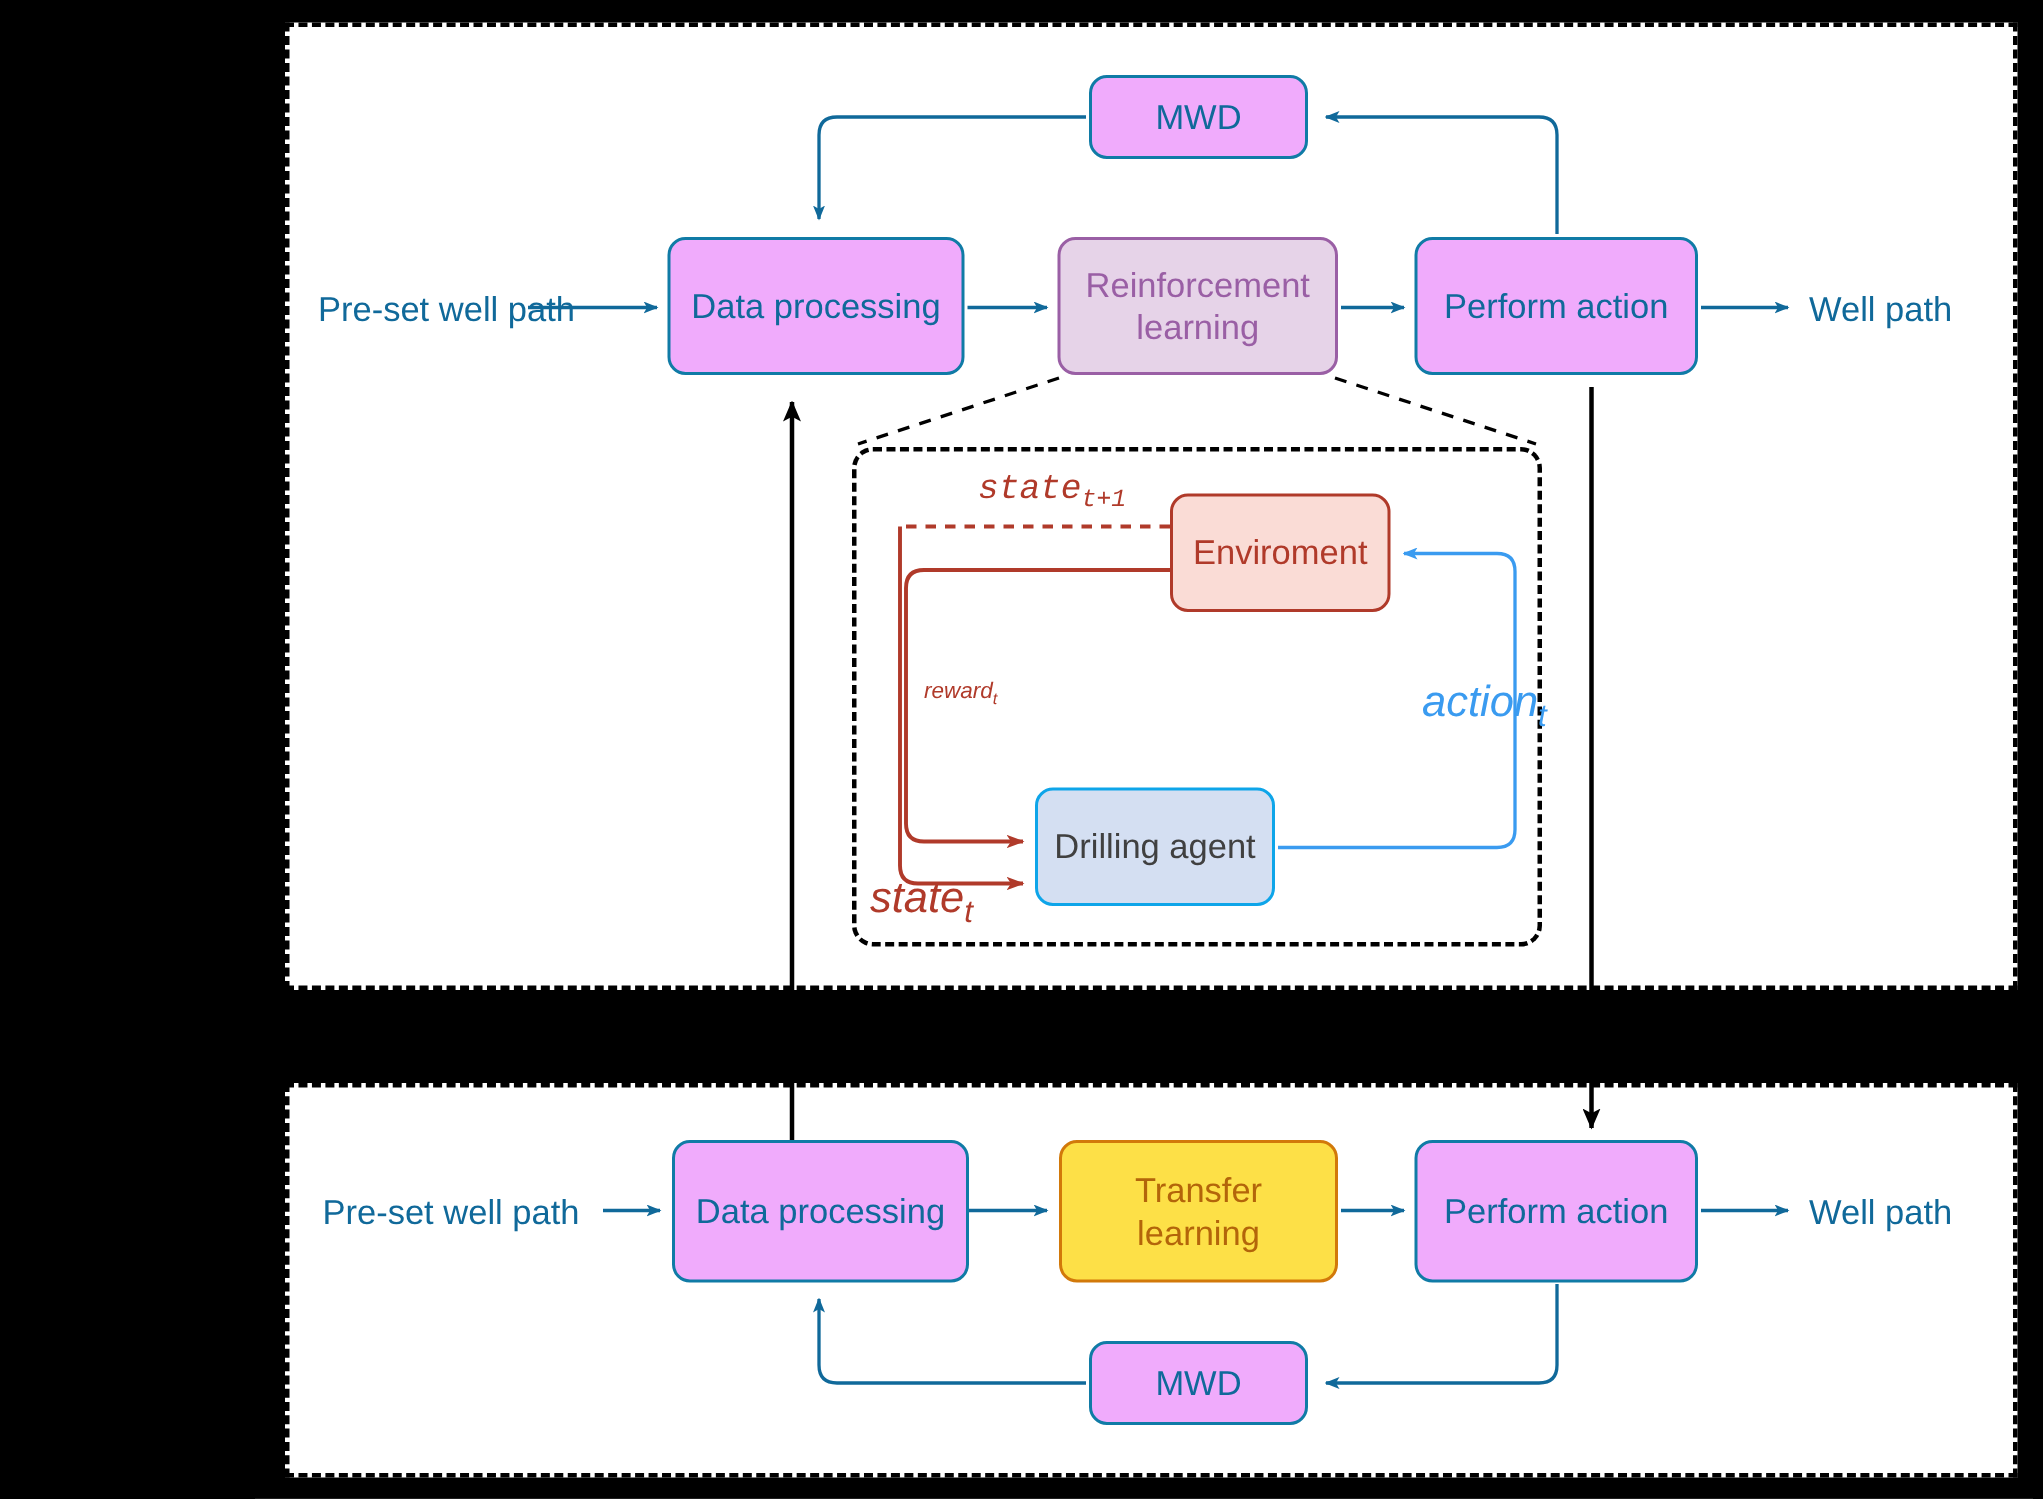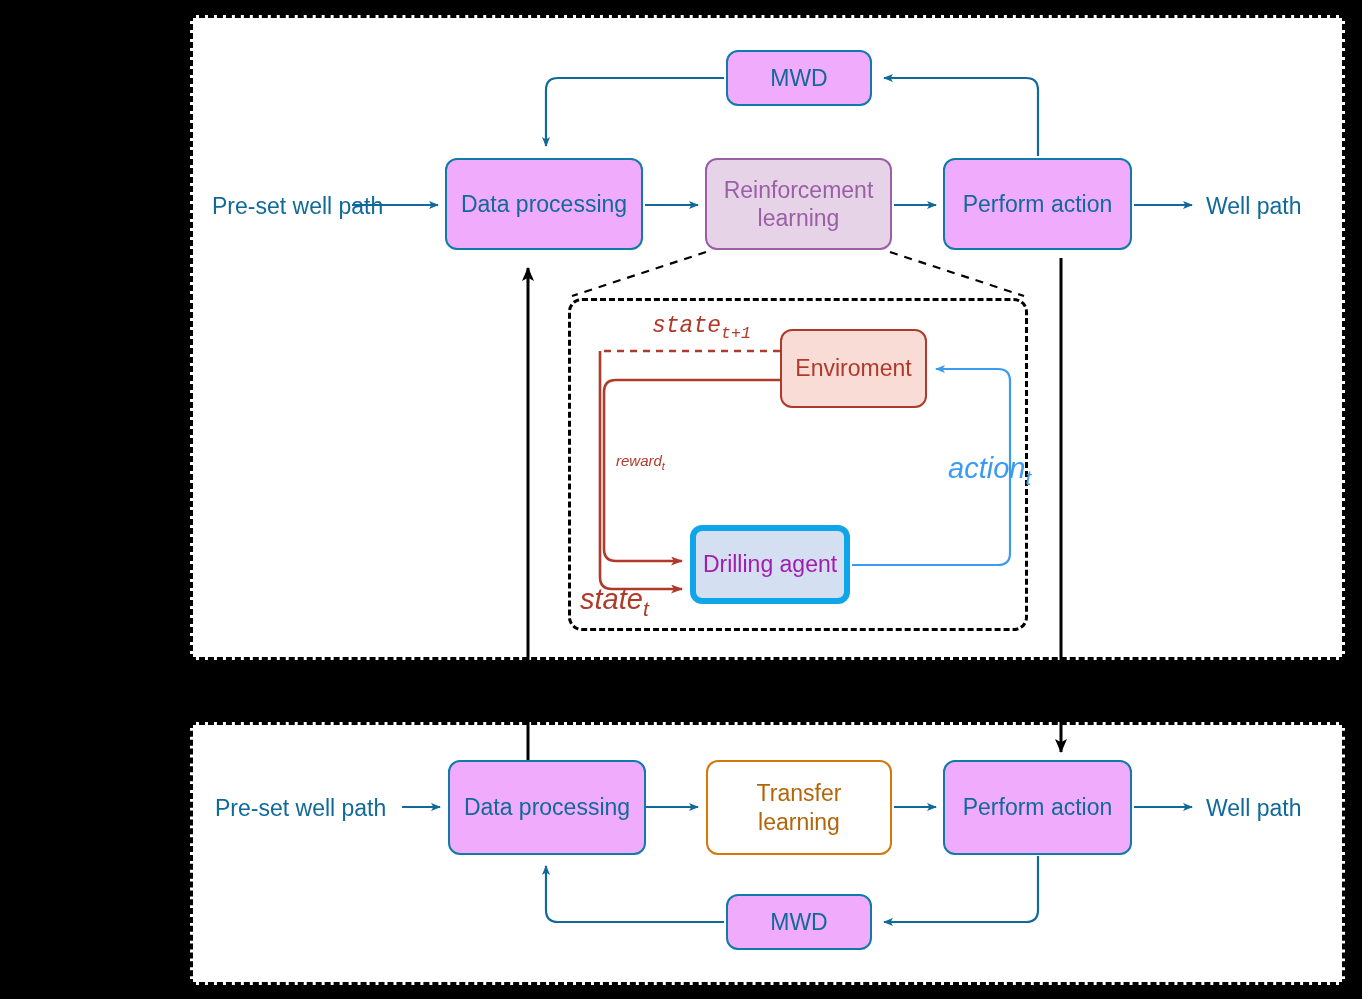--- a/index.html
+++ b/index.html
@@ -15,23 +15,23 @@
   svg.layer{position:absolute;left:0;top:0;width:1362px;height:999px;
             overflow:visible;pointer-events:none;}
 
   .node{position:absolute;box-sizing:border-box;display:flex;
         align-items:center;justify-content:center;text-align:center;
         border-radius:12px;line-height:1.22;}
   .node span{display:block;}
 
   .n-blue{background:#f0abfc;border:2px solid #107ba6;color:#10699a;}
   .n-purple{background:#e6d3e8;border:2px solid #9a5fa5;color:#9a5fa5;}
-  .n-orange{background:#ffffff;border:2px solid #d2790a;color:#b3650a;}
+  .n-orange{background:#fde047;border:2px solid #d2790a;color:#b3650a;}
   .n-red{background:#fadcd6;border:2px solid #b03a2a;color:#b03a2a;}
-  .n-agent{background:#d4dff2;border:6px solid #0ea5e9;color:#a21caf;}
+  .n-agent{background:#d4dff2;border:2px solid #0ea5e9;color:#404040;}
 
   .freetext{position:absolute;color:#10699a;white-space:nowrap;}
   .lbl{position:absolute;white-space:nowrap;font-style:italic;}
   .lbl sub{font-style:italic;font-size:0.72em;}
   .lbl-red{color:#b03a2a;}
   .lbl-blue{color:#3a9bf0;}
 
   #inner-dash{position:absolute;left:568px;top:298px;width:460px;height:333px;
               border:3px dashed #000;border-radius:14px;box-sizing:border-box;
               background:transparent;}

